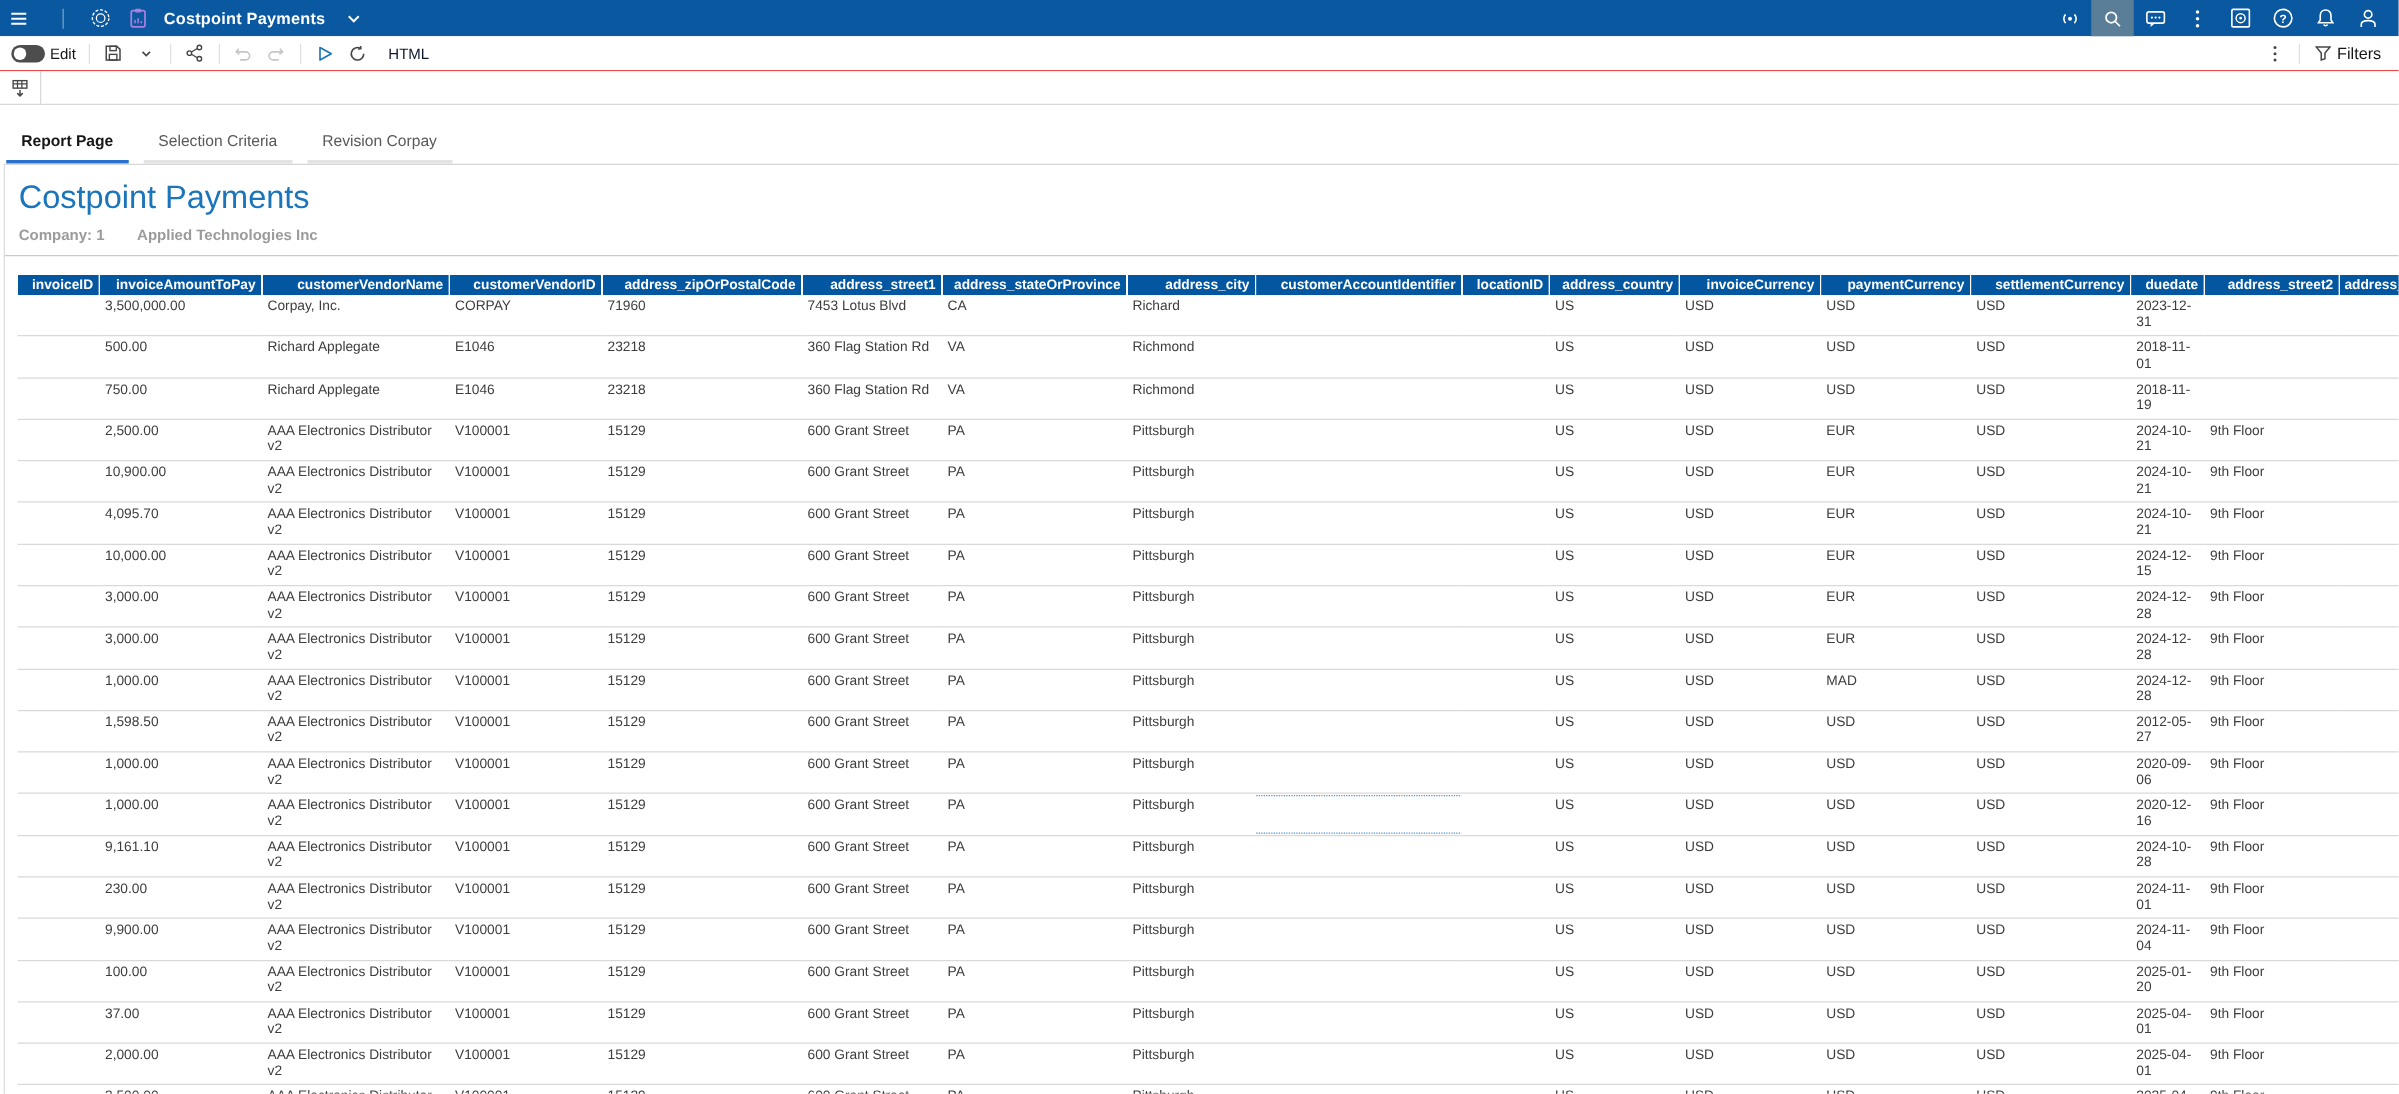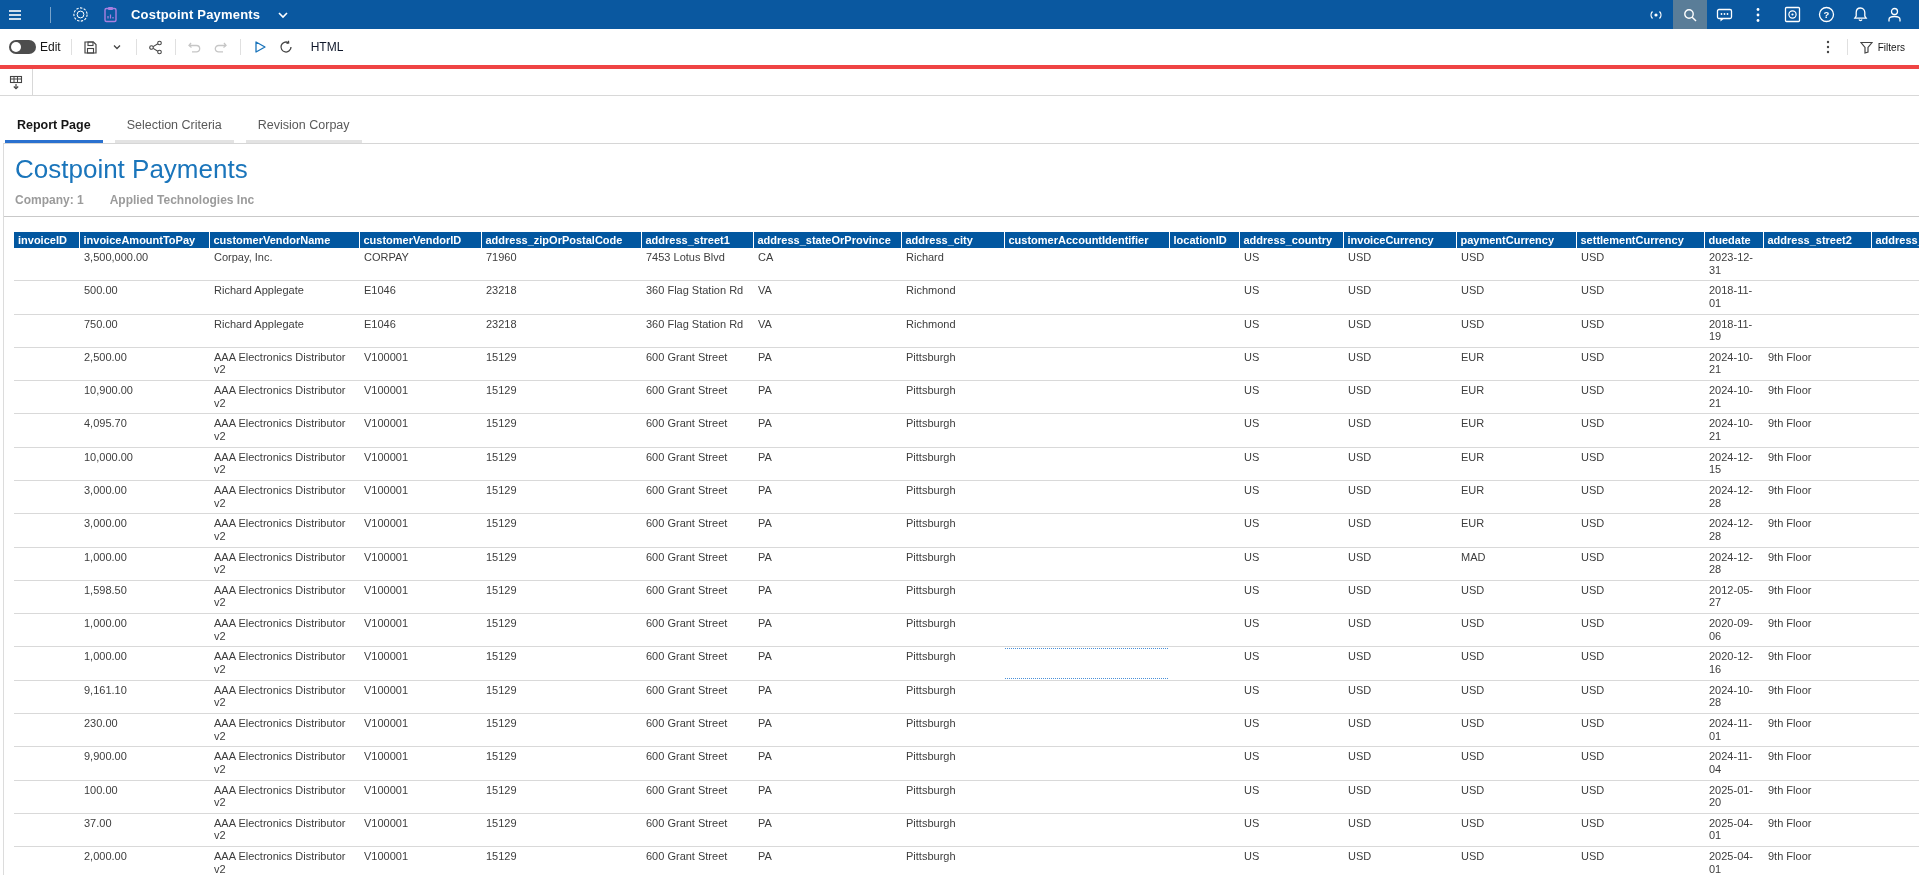--- a/index.html
+++ b/index.html
@@ -11,46 +11,46 @@
   
   .appbar { height:29px; background:#0a58a0; display:flex; align-items:center; justify-content:space-between; color:#fff; }
   .appbar-left, .appbar-right { display:flex; align-items:center; height:100%; }
   .abtn { width:30px; height:29px; display:flex; align-items:center; justify-content:center; cursor:pointer; }
   .abtn.active { background:#5a7d98; width:34px; }
   .appbar-divider { width:1px; height:16px; background:rgba(255,255,255,.45); margin:0 14px 0 20px; }
   .appbar-title { font-size:13px; font-weight:bold; margin:0 8px 0 6px; letter-spacing:.2px; }
   .appbar-right { padding-right:8px; }
   .appbar-right .abtn { width:34px; }
   
-  .toolbar { height:40px; border-bottom:4px solid #ef4444; display:flex; align-items:center; justify-content:space-between; background:#fff; }
+  .toolbar { height:28px; border-bottom:1px solid #ef4444; display:flex; align-items:center; justify-content:space-between; background:#fff; }
   .tb-group { display:flex; align-items:center; height:100%; }
   .tbtn { min-width:26px; height:28px; display:flex; align-items:center; justify-content:center; cursor:pointer; padding:0 3px; }
   .tb-divider { width:1px; height:16px; background:#e0e0e0; margin:0 6px; }
   .toggle { width:27px; height:14px; border-radius:8px; background:#4d4d4d; position:relative; margin-left:9px; cursor:pointer; }
   .toggle .knob { position:absolute; left:2px; top:2px; width:10px; height:10px; border-radius:50%; background:#fff; }
   .tb-label { font-size:12px; color:#161616; margin:0 4px; }
   .mode-label { font-size:12px; color:#0f172a; margin-left:12px; }
-  .filters { display:flex; align-items:center; gap:5px; font-size:10px; color:#161616; padding:0 14px 0 6px; cursor:pointer; }
+  .filters { display:flex; align-items:center; gap:5px; font-size:13px; color:#161616; padding:0 14px 0 6px; cursor:pointer; }
   
   .toolrow { height:27px; border-bottom:1px solid #d8d8d8; display:flex; background:#fff; }
   .toolcell { width:33px; border-right:1px solid #d8d8d8; display:flex; align-items:center; justify-content:center; cursor:pointer; }
   
   .tabs { display:flex; align-items:flex-end; height:47px; padding-left:5px; background:#fff; }
   .tab { margin-right:12px; padding:0 12px 8px; font-size:12.5px; color:#595959; border-bottom:3px solid #e3e3e3; cursor:pointer; white-space:nowrap; }
   .tab.active { color:#161616; font-weight:bold; border-bottom-color:#2a71cf; }
   
   .page { border-top:1px solid #d6d6d6; border-left:1px solid #dcdcdc; margin-left:3px; height:769px; overflow:hidden; position:relative; background:#fff; }
   .report-title { color:#1a75bb; font-size:26px; font-weight:400; margin:10px 0 0 11px; }
   .report-subtitle { margin:8px 0 0 11px; font-size:12px; font-weight:bold; color:#9b9b9b; }
   .company-name { margin-left:26px; }
   .rule { border:none; border-top:1px solid #c9c9c9; margin:9px 0 0 0; }
   
   .table-wrap { margin:15px 0 0 10px; overflow:hidden; width:1906px; }
   table { border-collapse:collapse; table-layout:fixed; width:1917px; font-size:11px; }
-  th { background:#0257a0; color:#fff; font-weight:bold; text-align:left; padding:2px 4px; border-right:1px solid rgba(255,255,255,.75); white-space:nowrap; overflow:hidden; height:13px; cursor:pointer; }
+  th { background:#0257a0; color:#fff; font-weight:bold; text-align:right; padding:2px 4px; border-right:1px solid rgba(255,255,255,.75); white-space:nowrap; overflow:hidden; height:13px; cursor:pointer; }
   th:last-child { border-right:none; }
   td { padding:3px 5px 4px; vertical-align:top; border-bottom:1px solid #d9d9d9; color:#3d3d3d; line-height:1.15; height:24px; overflow:hidden; }
   td.num { text-align:left; }
   td.selected { position:relative; }
   td.selected::after { content:""; position:absolute; left:-3px; right:-3px; top:1px; bottom:1px; border:1px dotted #4a90d9; pointer-events:none; }
   svg { display:block; }
 </style>
 </head>
 <body>
 

